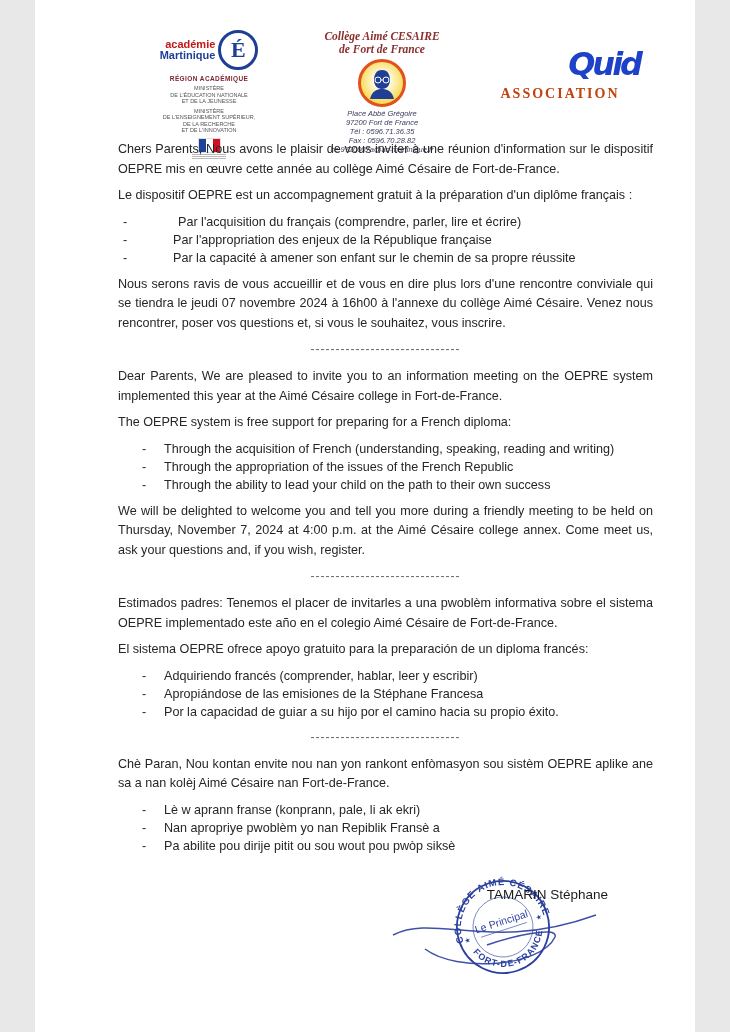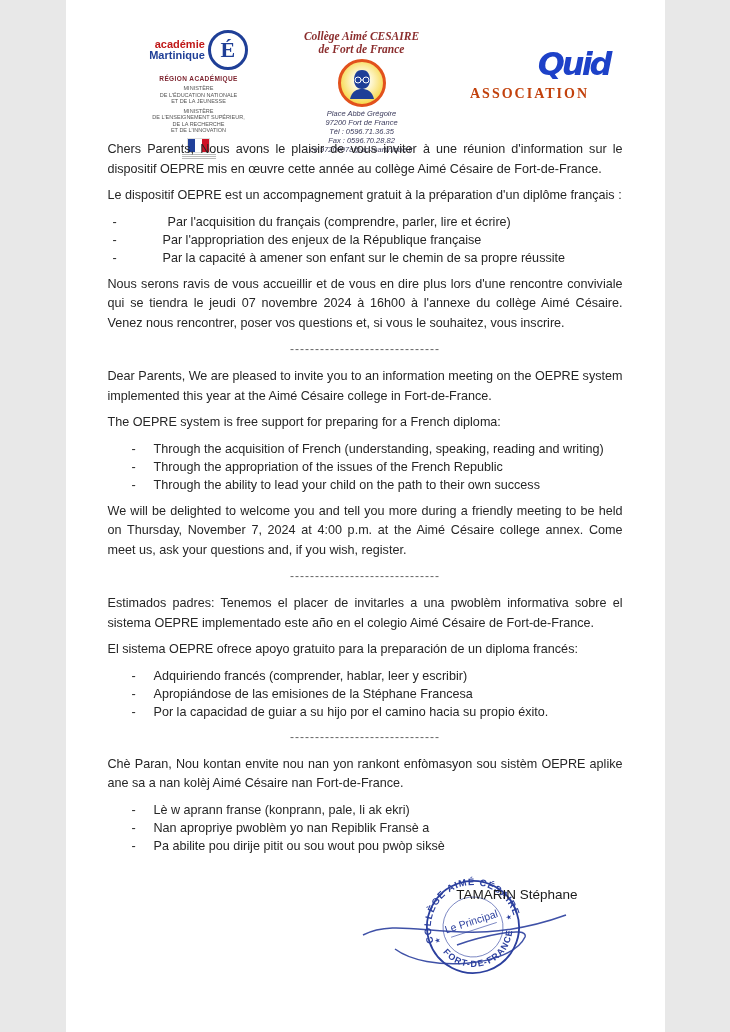--- a/index.html
+++ b/index.html
@@ -1,19 +1,19 @@
 <!DOCTYPE html>
 <html><head>
 <meta charset="utf-8">
 <style>
   html, body { margin: 0; padding: 0; background: #e8e8e8; }
   .page {
-    width: 599px; height: 1032px; margin: 0 auto; background: #ffffff;
+    width: 660px; height: 1032px; margin: 0 auto; background: #ffffff;
     font-family: "Liberation Sans", sans-serif; color: #262626;
-    position: relative; overflow: hidden; box-sizing: border-box;
+    position: relative; overflow: hidden; box-sizing: border-box; padding-left: 41px;
   }
   
   .header {
     display: flex; justify-content: space-between; align-items: flex-start;
     padding: 30px 55px 0 58px; height: 122px; box-sizing: border-box;
   }
   .hdr-left { width: 150px; text-align: center; }
   .acad-brand { display: flex; align-items: center; justify-content: center; gap: 3px; }
   .acad-words { text-align: right; line-height: 11px; font-weight: bold; font-size: 11px; }
   .acad-w1 { color: #c01818; }

